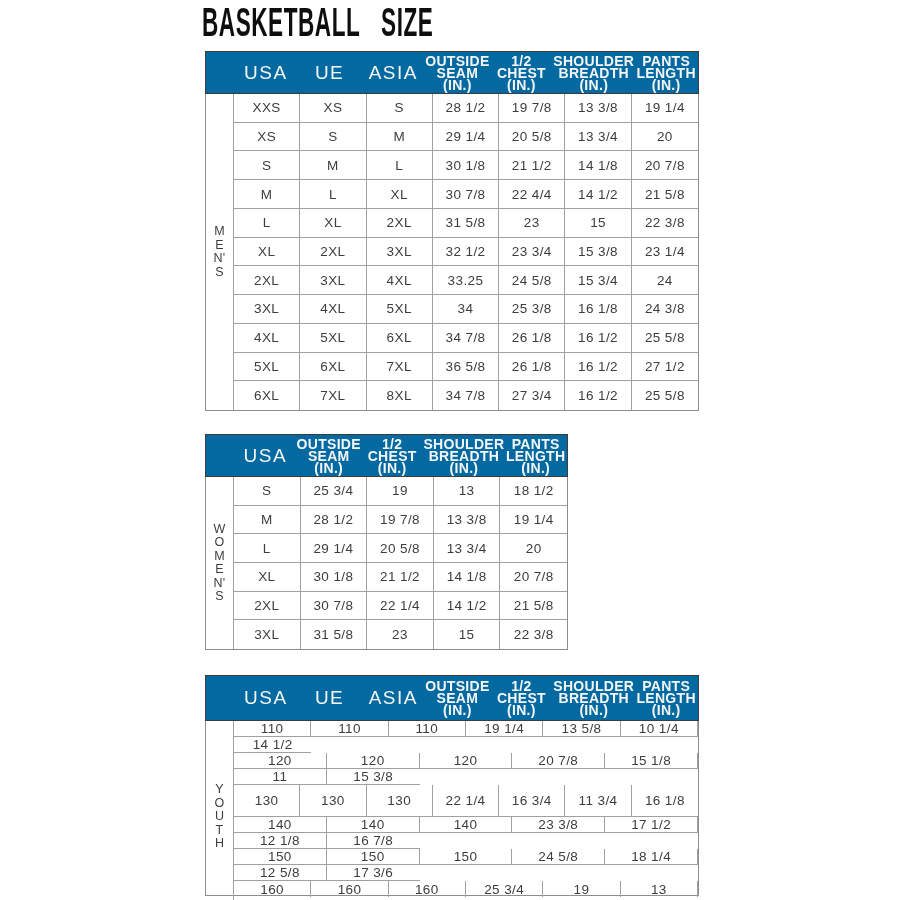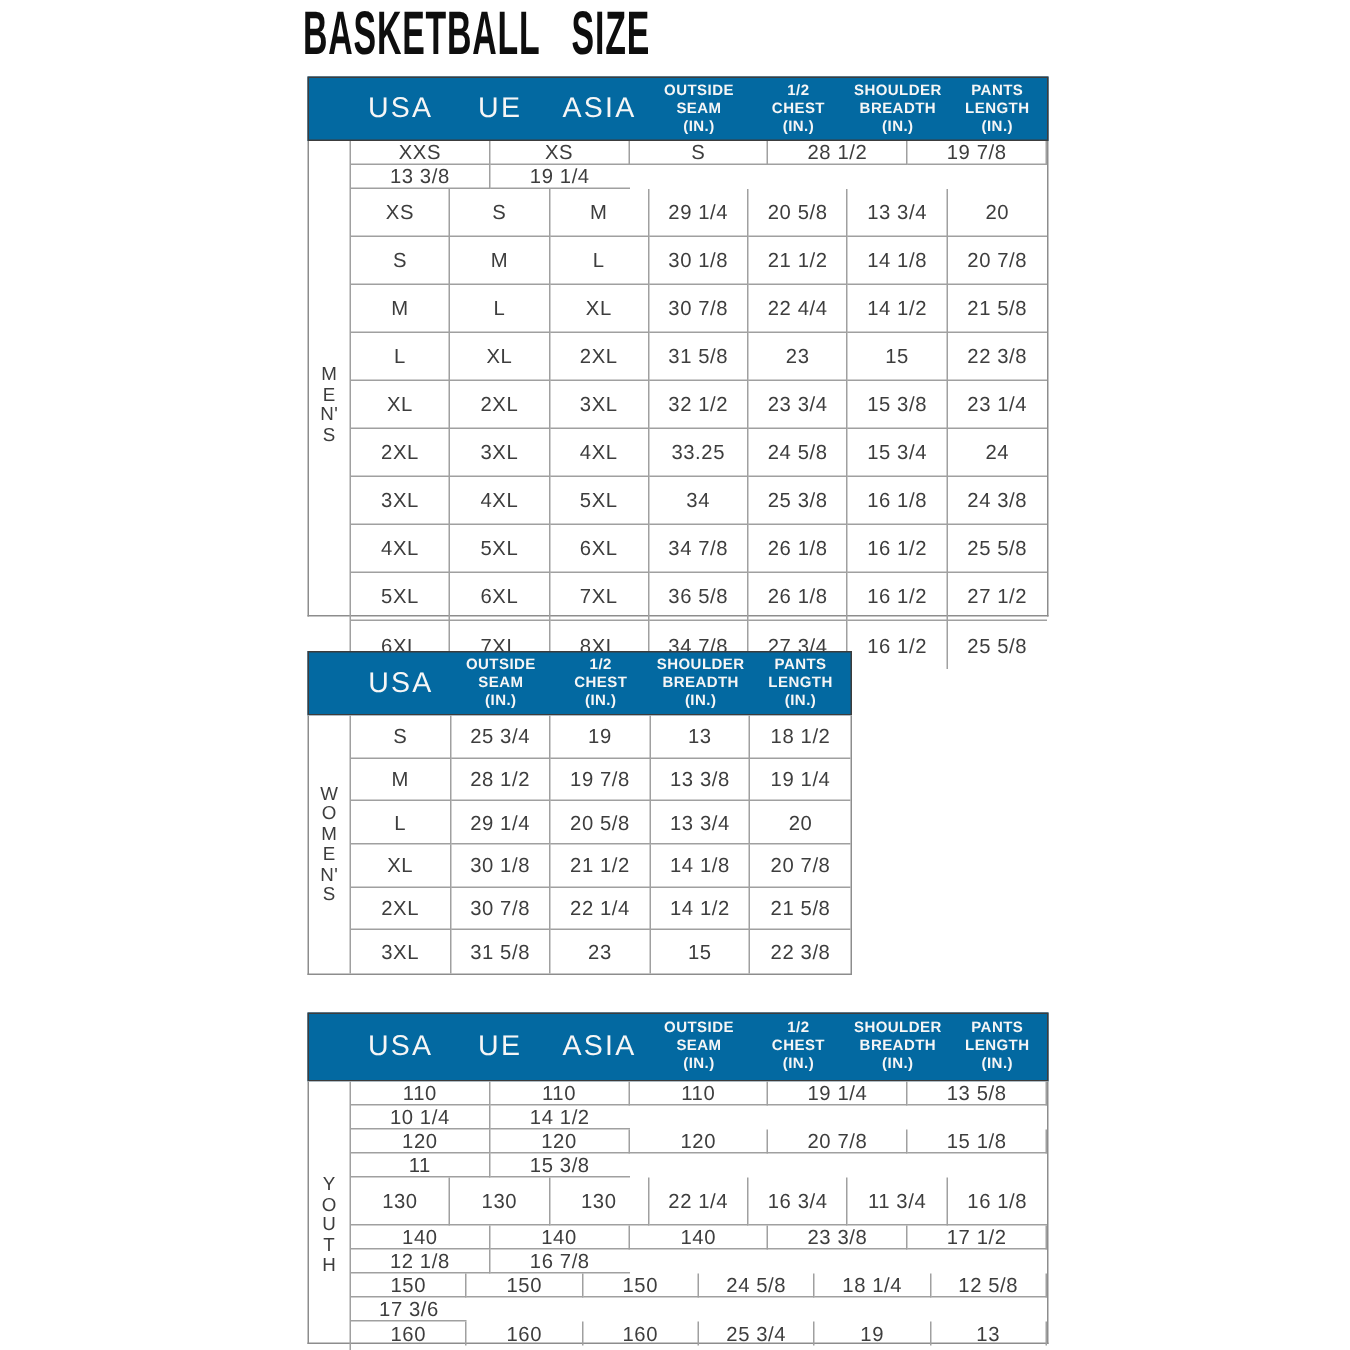--- a/index.html
+++ b/index.html
@@ -19,21 +19,21 @@
 
   
   .size-table{position:absolute;box-sizing:border-box;}
   .thead{
     display:grid;box-sizing:border-box;
     background:#0369a1;border:1px solid #3c3c3c;
     color:#f6f6f6;align-items:center;
   }
   .th{
     display:flex;flex-direction:column;align-items:center;justify-content:center;
-    text-align:center;font-weight:700;font-size:10px;line-height:12px;
+    text-align:center;font-weight:700;font-size:14px;line-height:12px;
     letter-spacing:0.3px;height:100%;
   }
   .th-large{font-size:19px;font-weight:400;letter-spacing:1.5px;line-height:20px;}
   .tbody{
     display:grid;box-sizing:border-box;background:#ffffff;
     border:1px solid #8d8d8d;border-top:none;
     grid-template-columns:28px 1fr;
   }
   .side-cell{
     display:flex;flex-direction:column;align-items:center;justify-content:center;
@@ -91,21 +91,21 @@
           </div>
         </div>
         <div class="tbody" style="height: 317px;">
           <div class="side-cell">
             <span>M</span>
             <span>E</span>
             <span>N'</span>
             <span>S</span>
           </div>
           <div class="rows" style="grid-template-rows: repeat(11, 1fr);">
-            <div class="trow" style="grid-template-columns: repeat(5, 1fr);">
+            <div class="trow" style="grid-template-columns: repeat(7, 1fr);">
               <div class="td">XXS</div>
               <div class="td">XS</div>
               <div class="td">S</div>
               <div class="td">28 1/2</div>
               <div class="td">19 7/8</div>
               <div class="td">13 3/8</div>
               <div class="td">19 1/4</div>
             </div>
             <div class="trow" style="grid-template-columns: repeat(7, 1fr);">
               <div class="td">XS</div>
@@ -317,21 +317,21 @@
         </div>
         <div class="tbody" style="height: 175px;">
           <div class="side-cell">
             <span>Y</span>
             <span>O</span>
             <span>U</span>
             <span>T</span>
             <span>H</span>
           </div>
           <div class="rows" style="grid-template-rows: repeat(6, 1fr);">
-            <div class="trow" style="grid-template-columns: repeat(5, 1fr);">
+            <div class="trow" style="grid-template-columns: repeat(6, 1fr);">
               <div class="td">110</div>
               <div class="td">110</div>
               <div class="td">110</div>
               <div class="td">19 1/4</div>
               <div class="td">13 5/8</div>
               <div class="td">10 1/4</div>
               <div class="td">14 1/2</div>
             </div>
             <div class="trow" style="grid-template-columns: repeat(5, 1fr);">
               <div class="td">120</div>
@@ -353,21 +353,21 @@
             </div>
             <div class="trow" style="grid-template-columns: repeat(5, 1fr);">
               <div class="td">140</div>
               <div class="td">140</div>
               <div class="td">140</div>
               <div class="td">23 3/8</div>
               <div class="td">17 1/2</div>
               <div class="td">12 1/8</div>
               <div class="td">16 7/8</div>
             </div>
-            <div class="trow" style="grid-template-columns: repeat(6, 1fr);">
+            <div class="trow" style="grid-template-columns: repeat(5, 1fr);">
               <div class="td">150</div>
               <div class="td">150</div>
               <div class="td">150</div>
               <div class="td">24 5/8</div>
               <div class="td">18 1/4</div>
               <div class="td">12 5/8</div>
               <div class="td">17 3/6</div>
             </div>
             <div class="trow" style="grid-template-columns: repeat(6, 1fr);">
               <div class="td">160</div>

